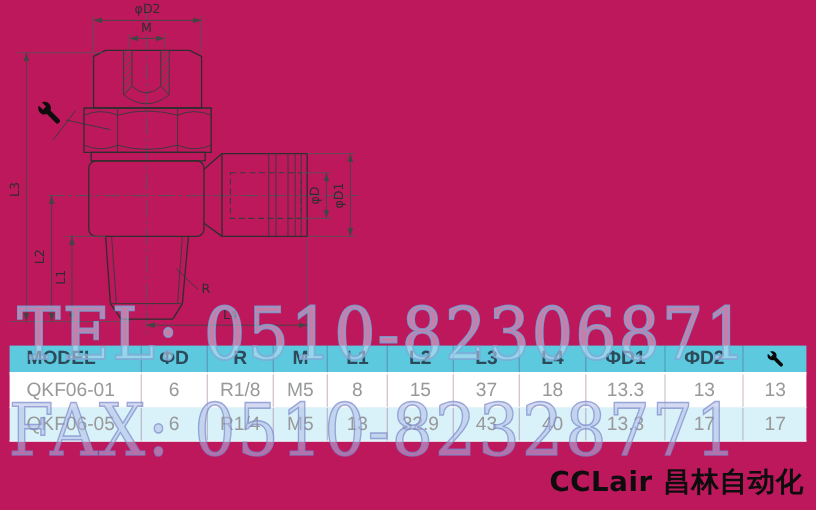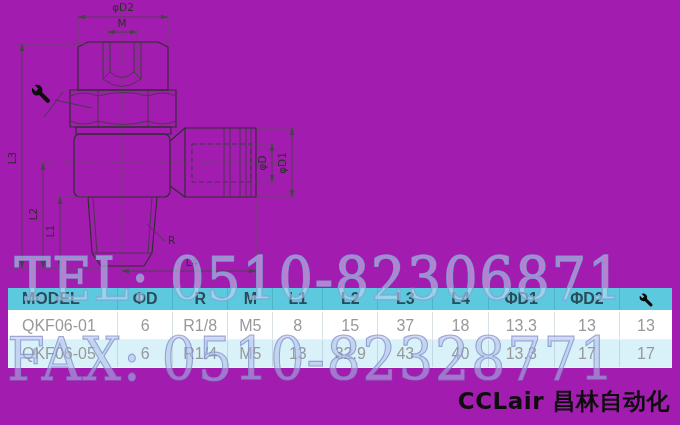--- a/index.html
+++ b/index.html
@@ -1,17 +1,17 @@
 <!DOCTYPE html>
 <html><head>
 <meta charset="utf-8">
 <style>
   html,body{margin:0;padding:0;background:#fff;}
   .page{
-    position:relative;width:680px;height:425px;background:#a21caf;
+    position:relative;width:680px;height:425px;background:#be185d;
     overflow:hidden;font-family:"Liberation Sans","DejaVu Sans",sans-serif;
   }
   
   .drawing{position:absolute;left:0;top:0;}
   .ol{stroke:#2e2e2e;stroke-width:1.1;fill:none;stroke-linejoin:round;}
   .thin{stroke:#3a3a3a;stroke-width:.8;fill:none;}
   .dim{stroke:#444;stroke-width:.8;fill:none;}
   .ext{stroke:#555;stroke-width:.7;fill:none;}
   .cl{stroke:#555;stroke-width:.8;fill:none;stroke-dasharray:14 3 3 3;}
   .dash{stroke:#3a3a3a;stroke-width:.9;fill:none;stroke-dasharray:5 3;}

